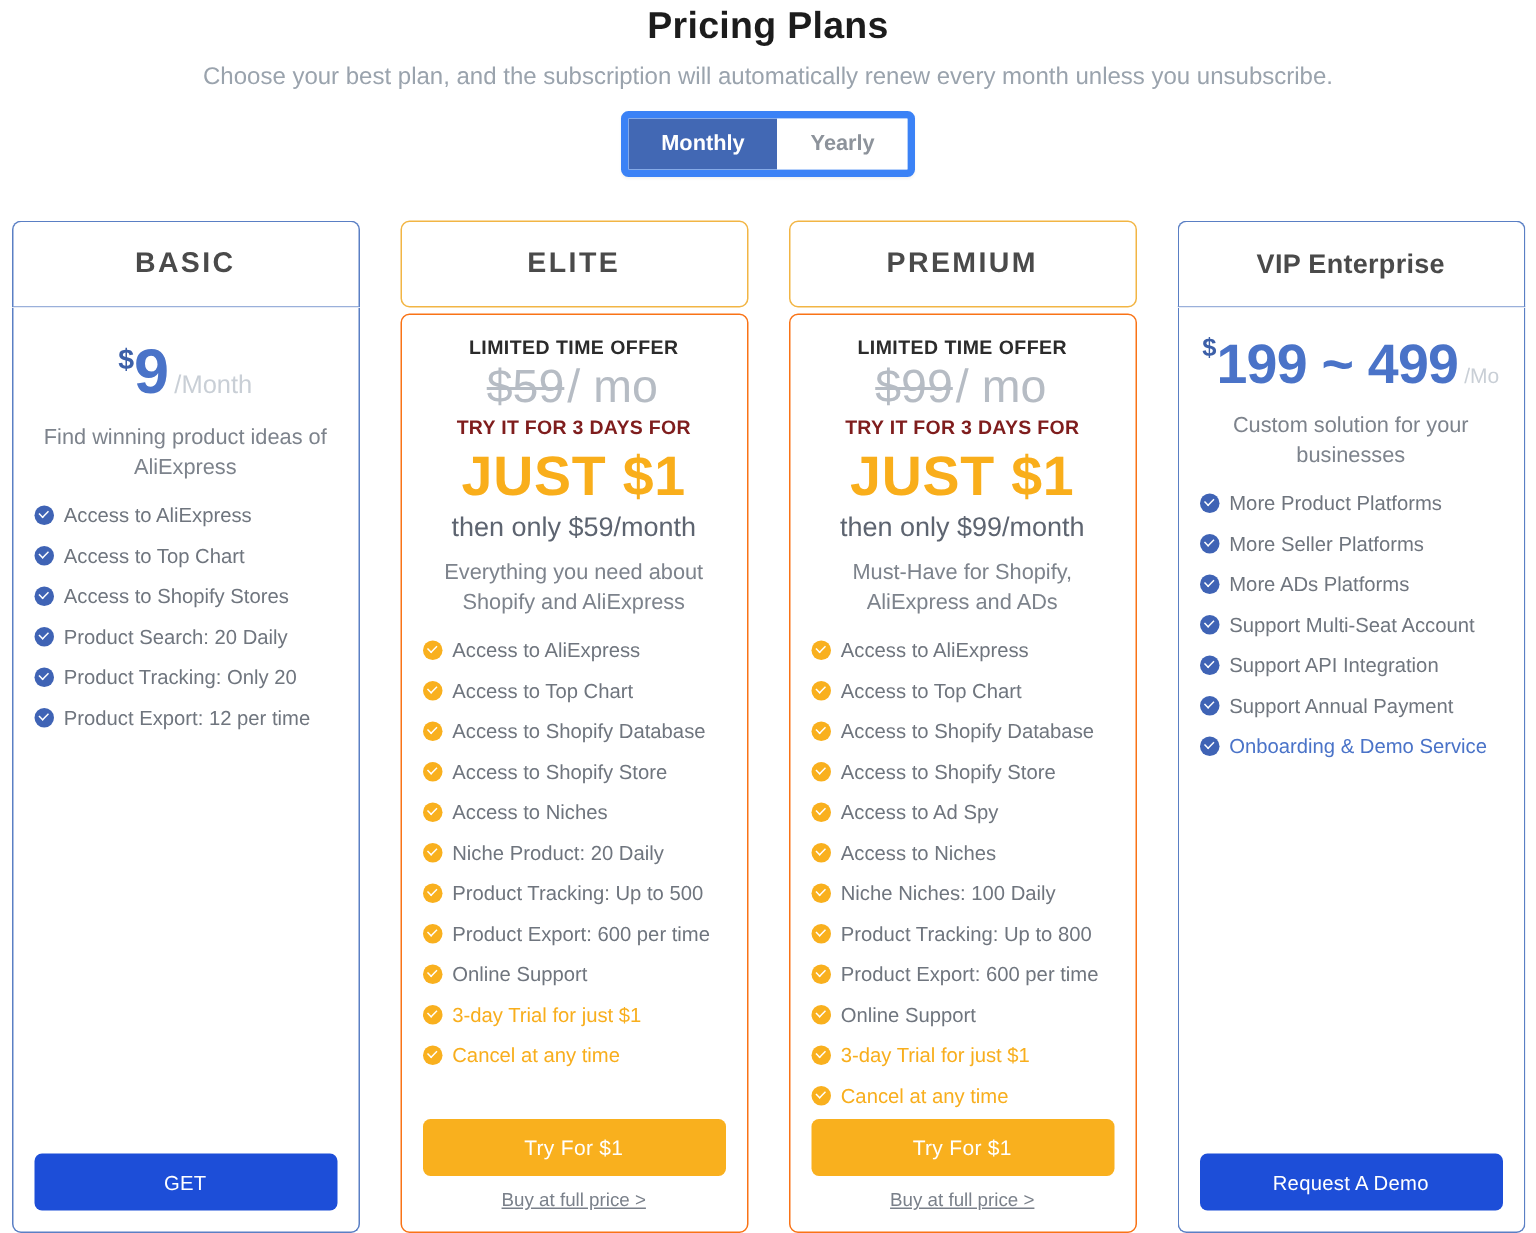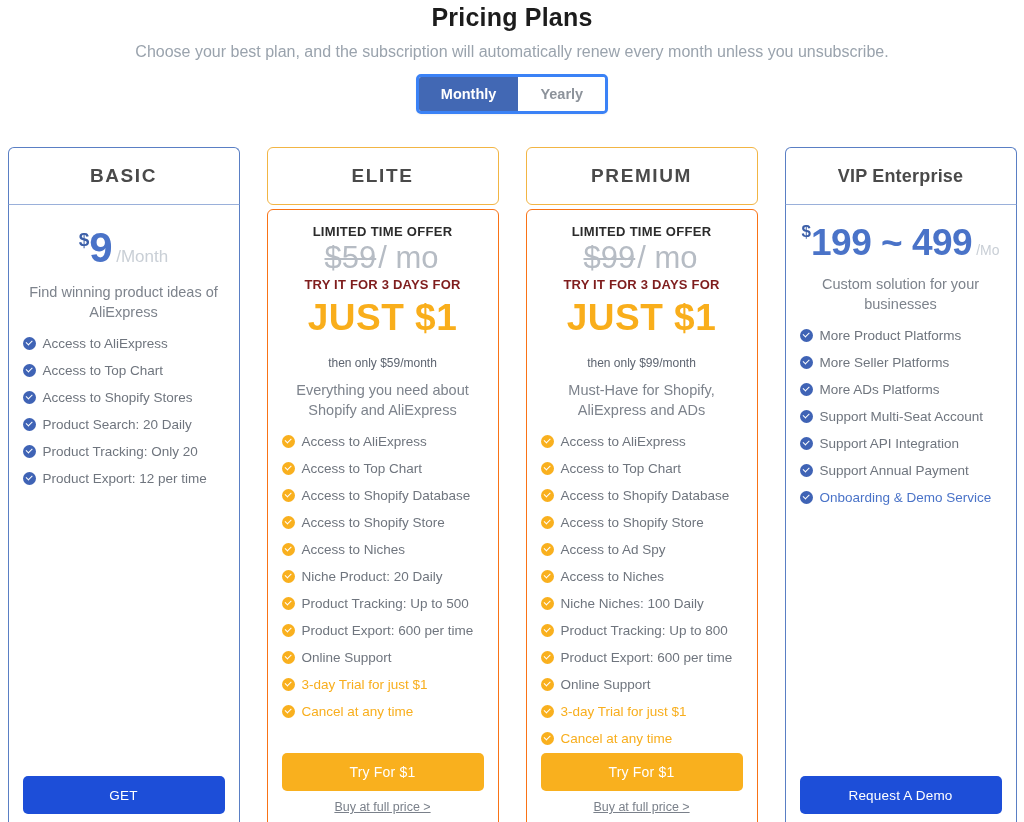--- a/index.html
+++ b/index.html
@@ -32,21 +32,21 @@
   }
 
   
   .toggle-wrap {
     display: flex;
     justify-content: center;
     margin-top: 11px;
   }
   .toggle {
     display: flex;
-    border: 3px solid #3b82f6;
+    border: 5px solid #3b82f6;
     border-radius: 5px;
     overflow: hidden;
     background: #fff;
     box-shadow: 0 1px 2px rgba(0,0,0,.05);
   }
   .toggle-opt {
     font-size: 14.5px;
     font-weight: bold;
     padding: 8px 22px;
     line-height: 18px;
@@ -176,23 +176,23 @@
     text-align: center;
     font-size: 37px;
     font-weight: bold;
     color: #f9ae1b;
     line-height: 46px;
     margin-top: 3px;
     letter-spacing: .5px;
   }
   .then-only {
     text-align: center;
-    font-size: 12px;
+    font-size: 18px;
     color: #5d6470;
-    margin-top: 15px;
+    margin-top: 0;
   }
 
   .tagline {
     text-align: center;
     font-size: 14.5px;
     color: #7d838c;
     line-height: 20px;
     margin-top: 13px;
     padding: 0 4px;
   }

